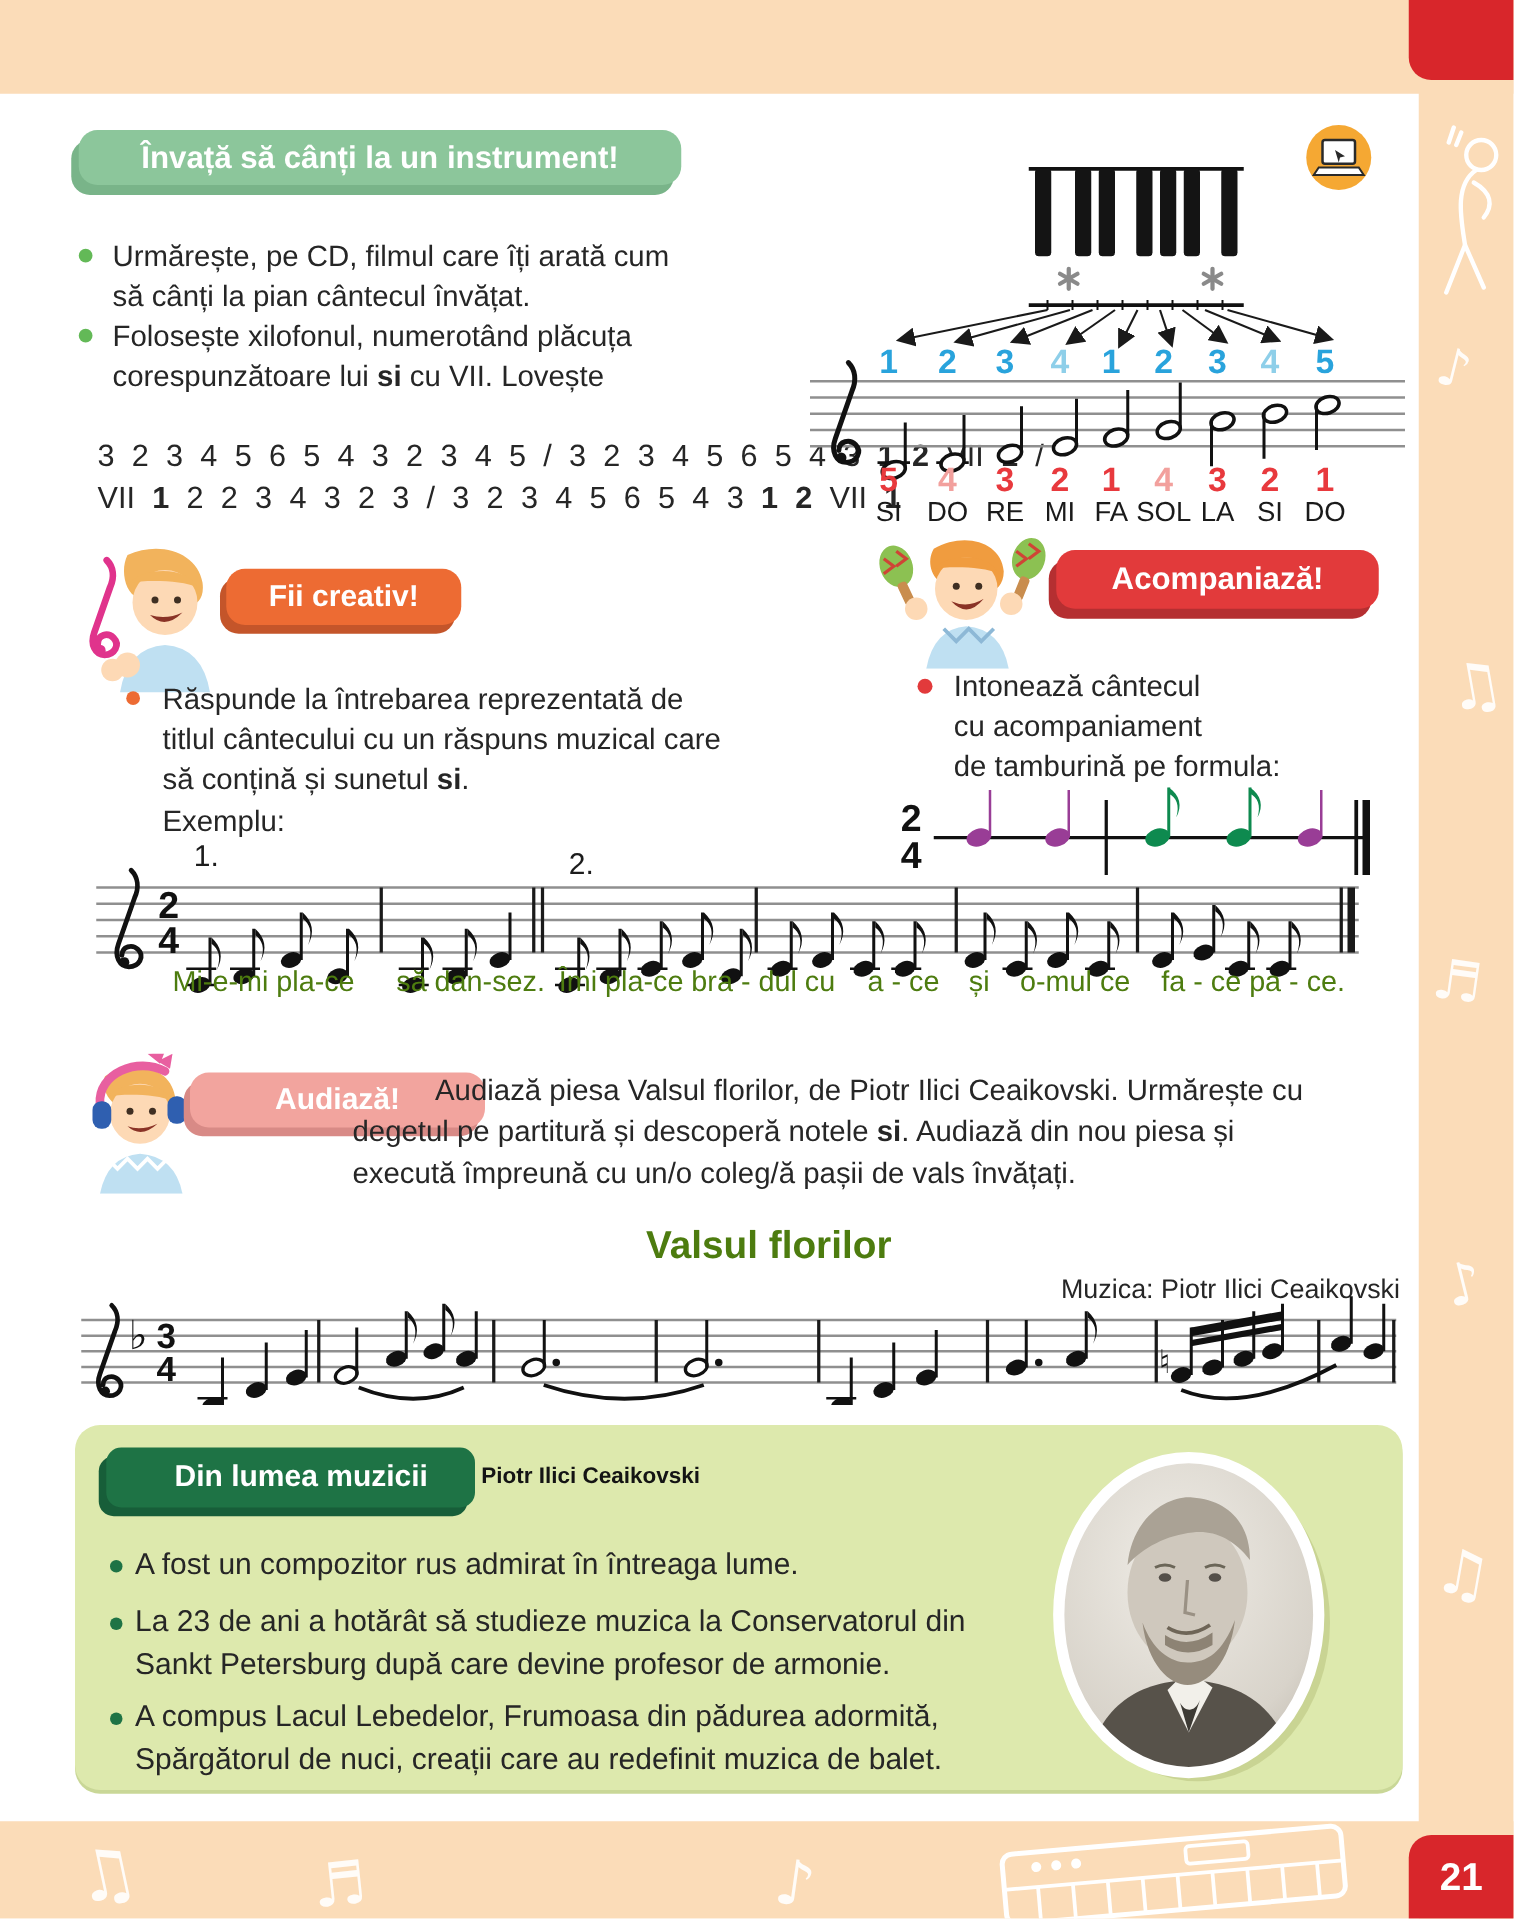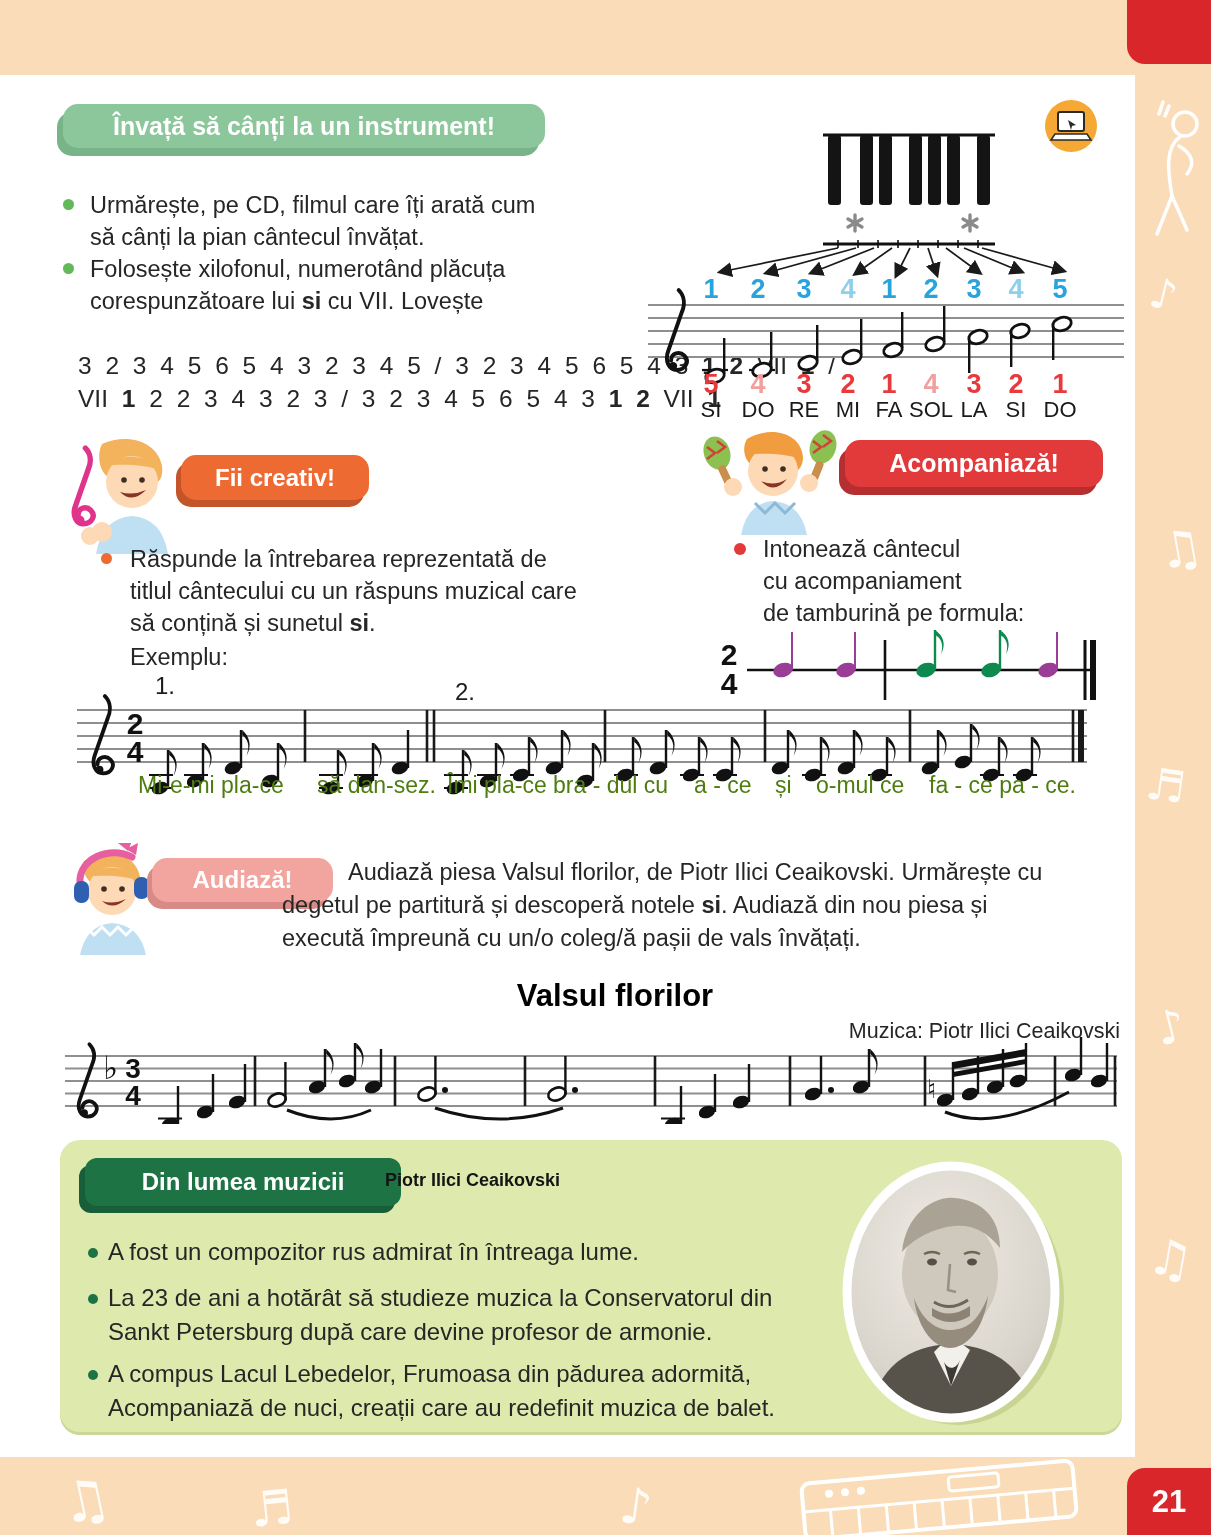--- a/index.html
+++ b/index.html
@@ -23,40 +23,40 @@
 
   
   .banner{position:absolute;border-radius:15px;color:#fff;font-weight:bold;
           display:flex;align-items:center;justify-content:center;}
   .banner-learn{left:63px;top:104px;width:482px;height:44px;background:#8cc69b;
                 box-shadow:-6px 8px 0 #79b489;font-size:25px;}
   .banner-creative{left:181px;top:455px;width:188px;height:45px;background:#ed6b33;
                    box-shadow:-5px 7px 0 #c4552a;font-size:24px;}
   .banner-accompany{left:845px;top:440px;width:258px;height:47px;background:#e23a3b;
                     box-shadow:-6px 8px 0 #b52f31;font-size:25px;}
-  .banner-listen{left:152px;top:858px;width:181px;height:44px;background:#f2a49e;
+  .banner-listen{left:152px;top:858px;width:236px;height:44px;background:#f2a49e;
                  box-shadow:-5px 7px 0 #d88a86;font-size:24px;}
-  .banner-world{left:85px;top:1158px;width:316px;height:48px;background:#1e7345;
-                box-shadow:-6px 7px 0 #175e39;font-size:24px;border-radius:12px;}
+  .banner-world{left:85px;top:1158px;width:278px;height:48px;background:#1e7345;
+                box-shadow:-6px 7px 0 #175e39;font-size:24px;border-radius:12px;padding-left:17px;}
 
   .tline{position:absolute;white-space:nowrap;font-size:23.5px;line-height:32px;}
   .b{font-weight:bold;}
   .i{margin-top:36px;}
   .dot{position:absolute;border-radius:50%;}
   .dot-green{width:11px;height:11px;background:#63b957;}
   .dot-orange{width:11px;height:11px;background:#ed6b33;}
   .dot-red{width:12px;height:12px;background:#e23a3b;}
   .dot-dkgreen{width:10px;height:10px;background:#1e7345;}
   .seq{font-size:24.5px;word-spacing:7px;}
 
   .score-label{position:absolute;font-size:24px;color:#1c1c1c;}
   .lyric{position:absolute;font-size:23px;white-space:nowrap;color:#4d7c0f;}
 
   .waltz-title{position:absolute;left:110px;top:978px;width:1010px;text-align:center;
-               font-size:31px;font-weight:bold;color:#000000;}
+               font-size:31px;font-weight:bold;color:#4d7c0f;}
   .waltz-credit{position:absolute;left:620px;top:1019px;width:500px;text-align:right;font-size:21.5px;}
 
   .world-box{position:absolute;left:60px;top:1140px;width:1062px;height:292px;background:#dde9ad;
              border-radius:20px;box-shadow:0 3px 0 #c9d797;}
   .world-name{position:absolute;left:385px;top:1170px;font-size:18px;font-weight:bold;color:#141414;}
   .world-line{font-size:24px;}
 
   svg text{font-family:"Liberation Sans","DejaVu Sans",sans-serif;}
   .staffline{stroke:#8f8f8f;stroke-width:2;}
   .barline{stroke:#1a1a1a;stroke-width:2.6;}
@@ -546,21 +546,21 @@
   </div>
   <div class="world-name">Piotr Ilici Ceaikovski</div>
 
   <span class="dot dot-dkgreen abs" style="left:88px;top:1248px"></span>
   <div class="tline world-line" style="left:108px;top:1236px"><span>A fost un compozitor rus admirat în întreaga lume.</span></div>
   <span class="dot dot-dkgreen abs" style="left:88px;top:1294px"></span>
   <div class="tline world-line" style="left:108px;top:1282px"><span>La 23 de ani a hotărât să studieze muzica la Conservatorul din</span></div>
   <div class="tline world-line" style="left:108px;top:1316px"><span>Sankt Petersburg după care devine profesor de armonie.</span></div>
   <span class="dot dot-dkgreen abs" style="left:88px;top:1370px"></span>
   <div class="tline world-line" style="left:108px;top:1358px"><span>A compus </span><span class="i">Lacul Lebedelor, Frumoasa din pădurea adormită,</span></div>
-  <div class="tline world-line" style="left:108px;top:1392px"><span class="i">Acompaniază de nuci</span><span>, creații care au redefinit muzica de balet.</span></div>
+  <div class="tline world-line" style="left:108px;top:1392px"><span class="i">Spărgătorul de nuci</span><span>, creații care au redefinit muzica de balet.</span></div>
 
   <svg class="abs" style="left:836px;top:1156px" width="236" height="272" viewBox="0 0 236 272">
     <defs>
       <clipPath id="ovalclip">
           <ellipse cx="115" cy="136" rx="104" ry="126"></ellipse>
         </clipPath>
       <radialGradient id="photog" cx="45%" cy="35%" r="80%">
         <stop offset="0%" stop-color="#efece6"></stop>
           <stop offset="70%" stop-color="#d8d3ca"></stop>
           <stop offset="100%" stop-color="#bdb7ac"></stop>

